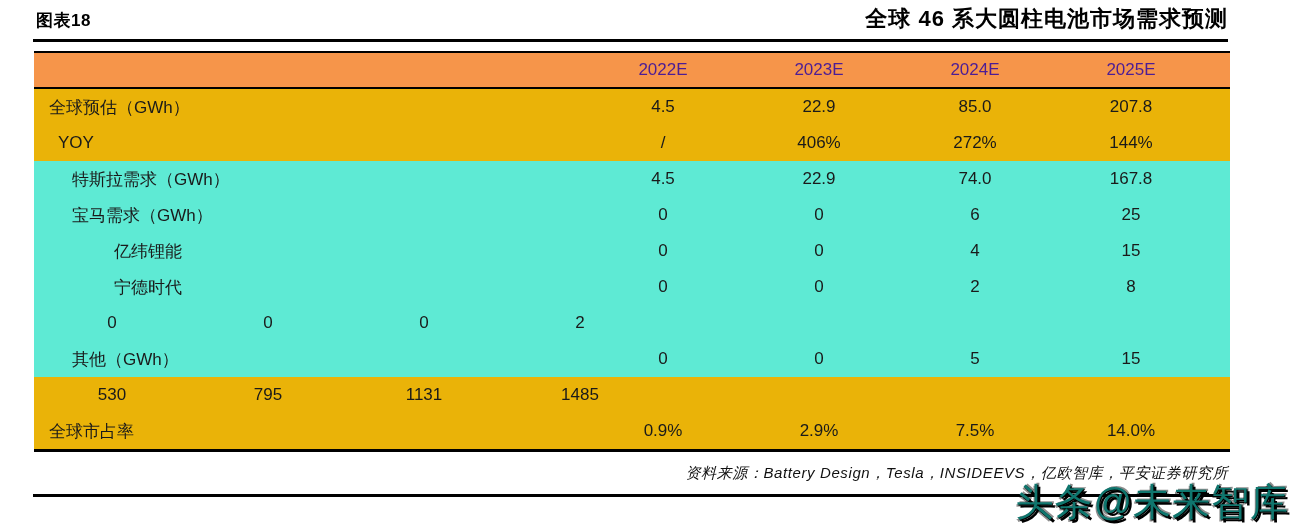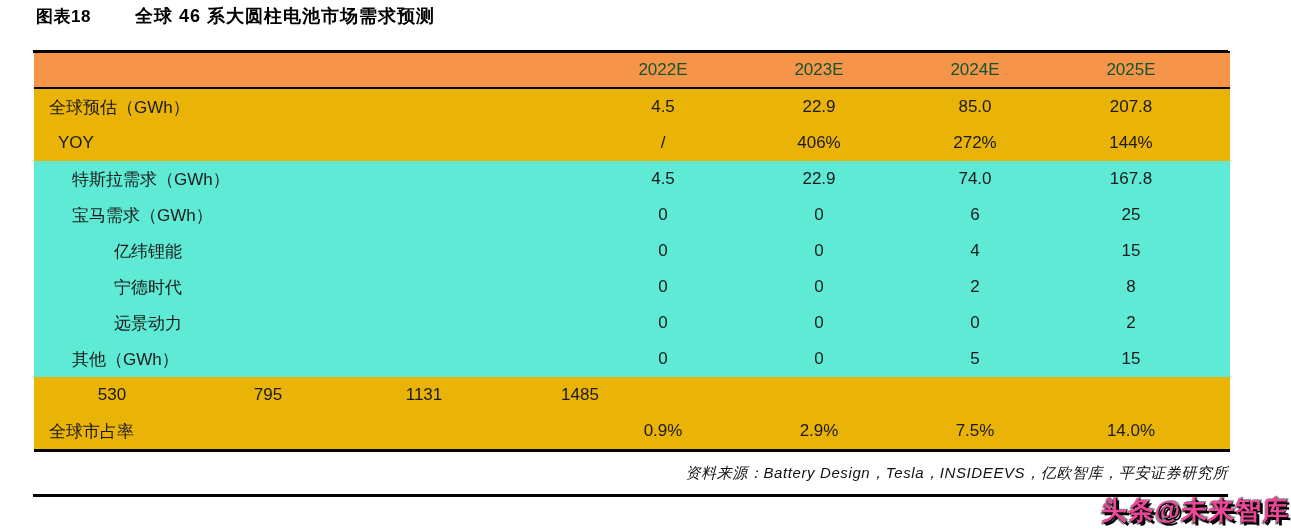--- a/index.html
+++ b/index.html
@@ -10,33 +10,34 @@
     overflow: hidden;
     font-family: "Liberation Sans", "DejaVu Sans", sans-serif;
     color: #1a1a1a;
   }
 
   
   .figure-header {
     position: absolute;
     left: 33px; top: 2px;
     width: 1195px;
-    padding: 2px 0 22px 3px;
+    padding: 2px 0 5px 3px;
     border-bottom: 3px solid #000;
     display: flex;
     align-items: baseline;
+    justify-content: space-between;
   }
   .figure-label {
     font-size: 17px;
     font-weight: bold;
     color: #000;
     letter-spacing: 0.5px;
   }
   .figure-title {
-    font-size: 18px;
+    font-size: 22px;
     font-weight: bold;
     color: #000;
     margin-left: 44px;
     letter-spacing: 1px;
   }
 
   
   .forecast-table {
     position: absolute;
     left: 34px; top: 51px;
@@ -60,21 +61,21 @@
     flex: 0 0 551px;
     padding-left: 15px;
     white-space: nowrap;
     overflow: hidden;
   }
   .cell-val {
     flex: 0 0 156px;
     text-align: center;
     white-space: nowrap;
   }
-  .head-cell { font-weight: normal; color: #14532d; }
+  .head-cell { font-weight: normal; color: #4c1d95; }
   .indent-0 { padding-left: 15px; }
   .indent-1 { padding-left: 38px; }
   .indent-2 { padding-left: 24px; }
   .indent-3 { padding-left: 80px; }
 
   
   .source-line {
     position: absolute;
     left: 33px; top: 455px;
     width: 1195px;
@@ -84,23 +85,23 @@
     font-style: italic;
     color: #111;
     letter-spacing: 0.6px;
     text-align: right;
   }
 
   
   .watermark {
     position: absolute;
     right: 2px; bottom: 4px;
-    font-size: 26px;
-    font-weight: bold;
-    color: #ec4899;
+    font-size: 38px;
+    font-weight: normal;
+    color: #0f766e;
     letter-spacing: 1px;
     text-shadow:
       3px 3px 0 #000,
       1px 1px 0 #000,
       -1px 2px 0 rgba(0,0,0,0.45),
       2px -1px 0 rgba(0,0,0,0.45);
     white-space: nowrap;
   }
 </style>
 </head>
@@ -162,21 +163,20 @@
 
   <div class="trow">
     <div class="cell-label indent-3">宁德时代</div>
     <div class="cell-val">0</div>
     <div class="cell-val">0</div>
     <div class="cell-val">2</div>
     <div class="cell-val">8</div>
   </div>
 
   <div class="trow">
-    <div class="cell-label indent-3">远景动力</div>
     <div class="cell-val">0</div>
     <div class="cell-val">0</div>
     <div class="cell-val">0</div>
     <div class="cell-val">2</div>
   </div>
 
   <div class="trow">
     <div class="cell-label indent-1">其他（GWh）</div>
     <div class="cell-val">0</div>
     <div class="cell-val">0</div>

